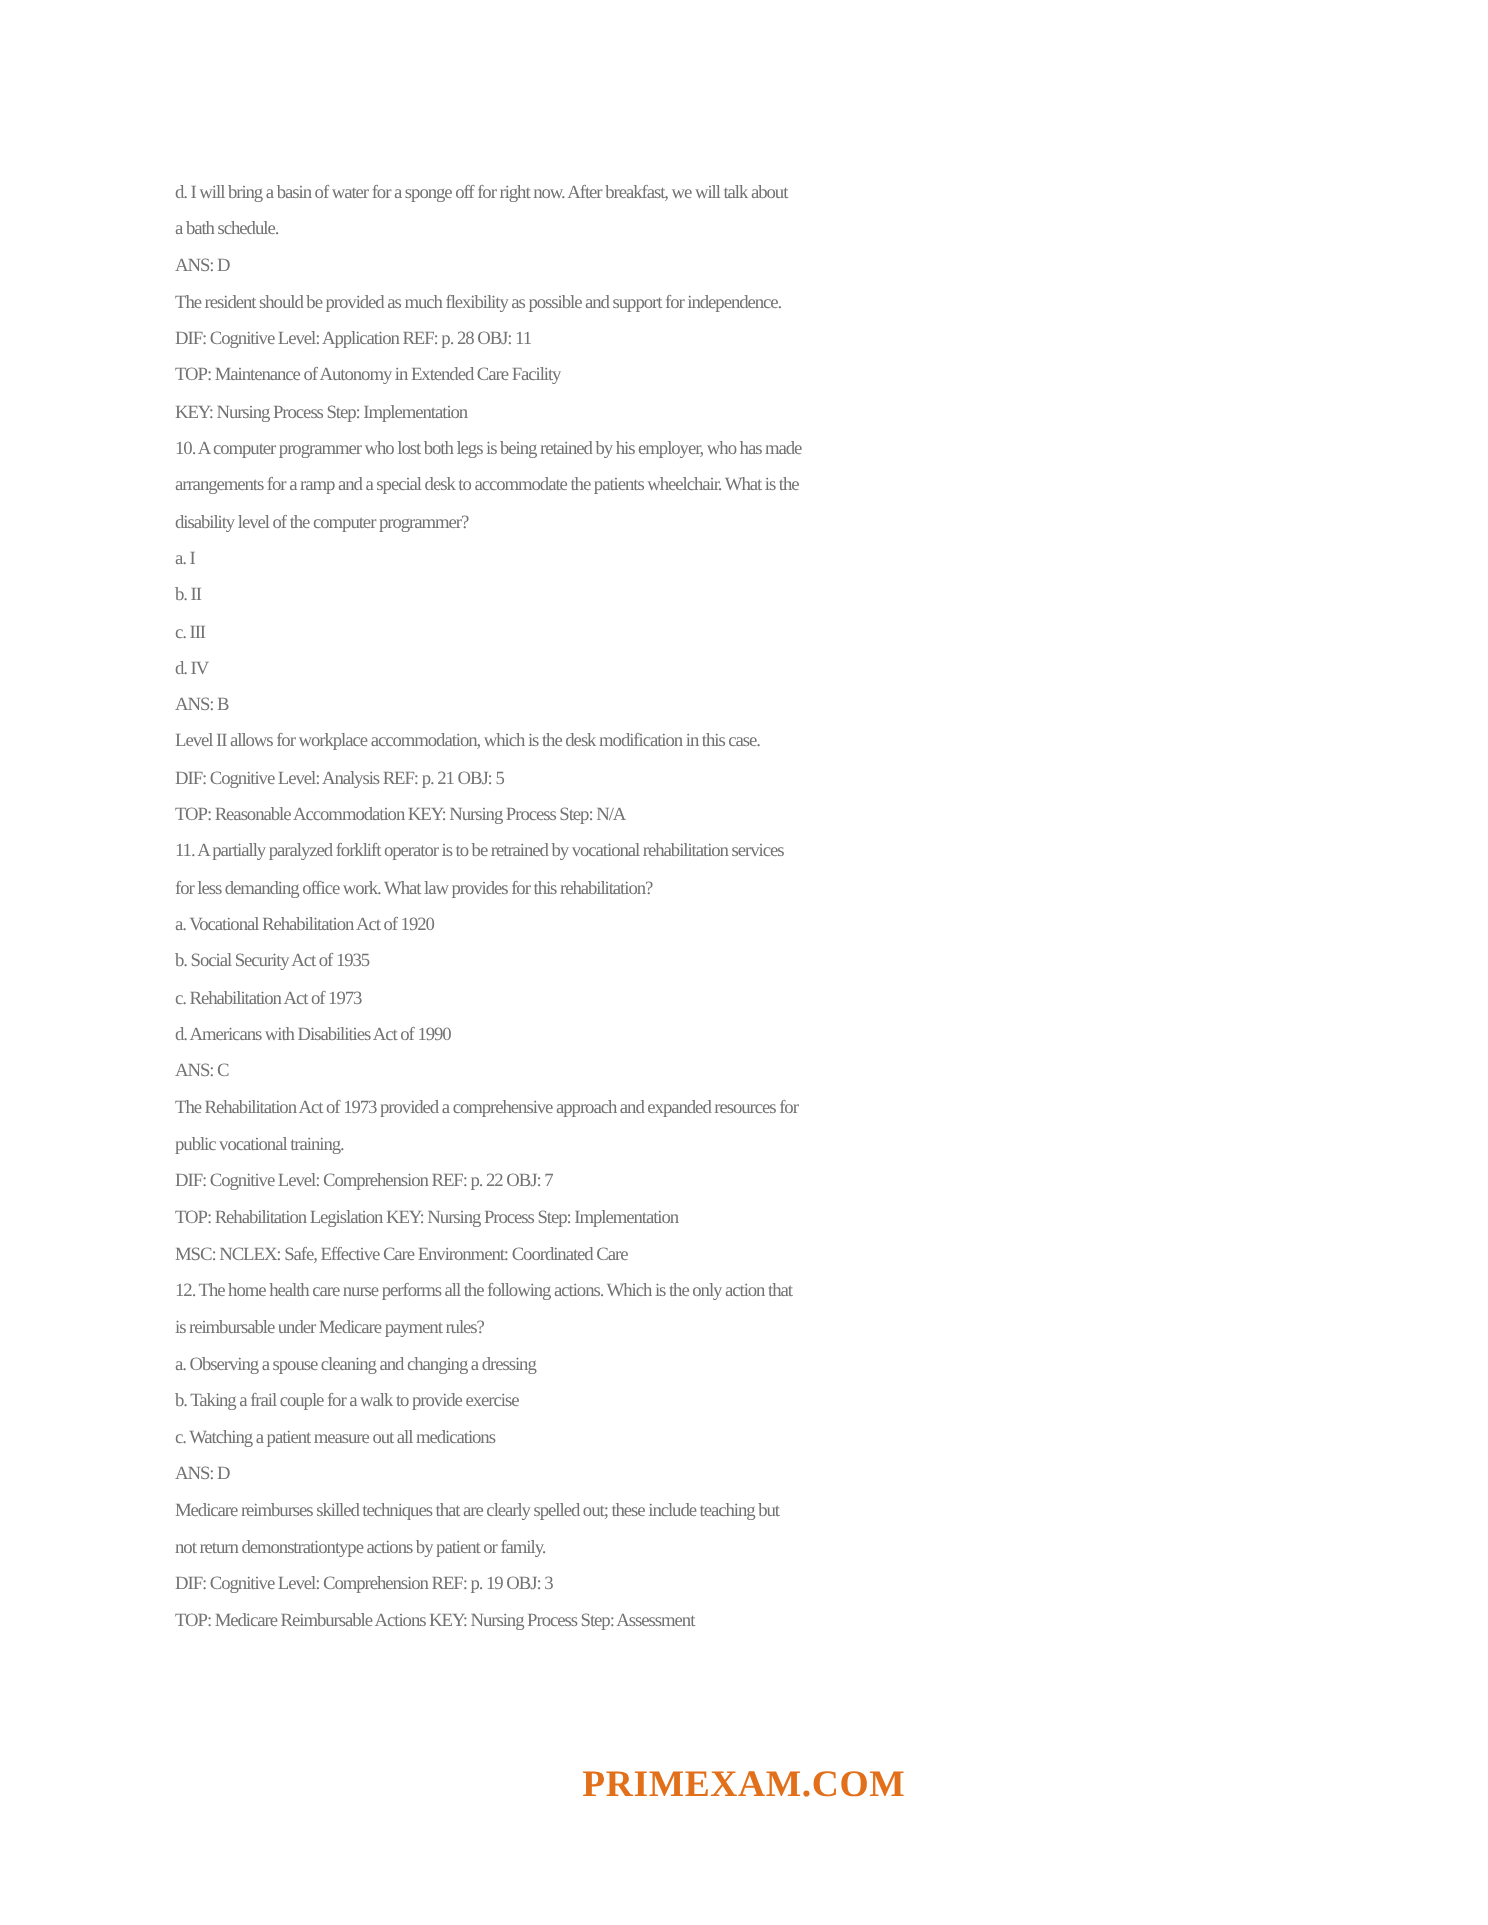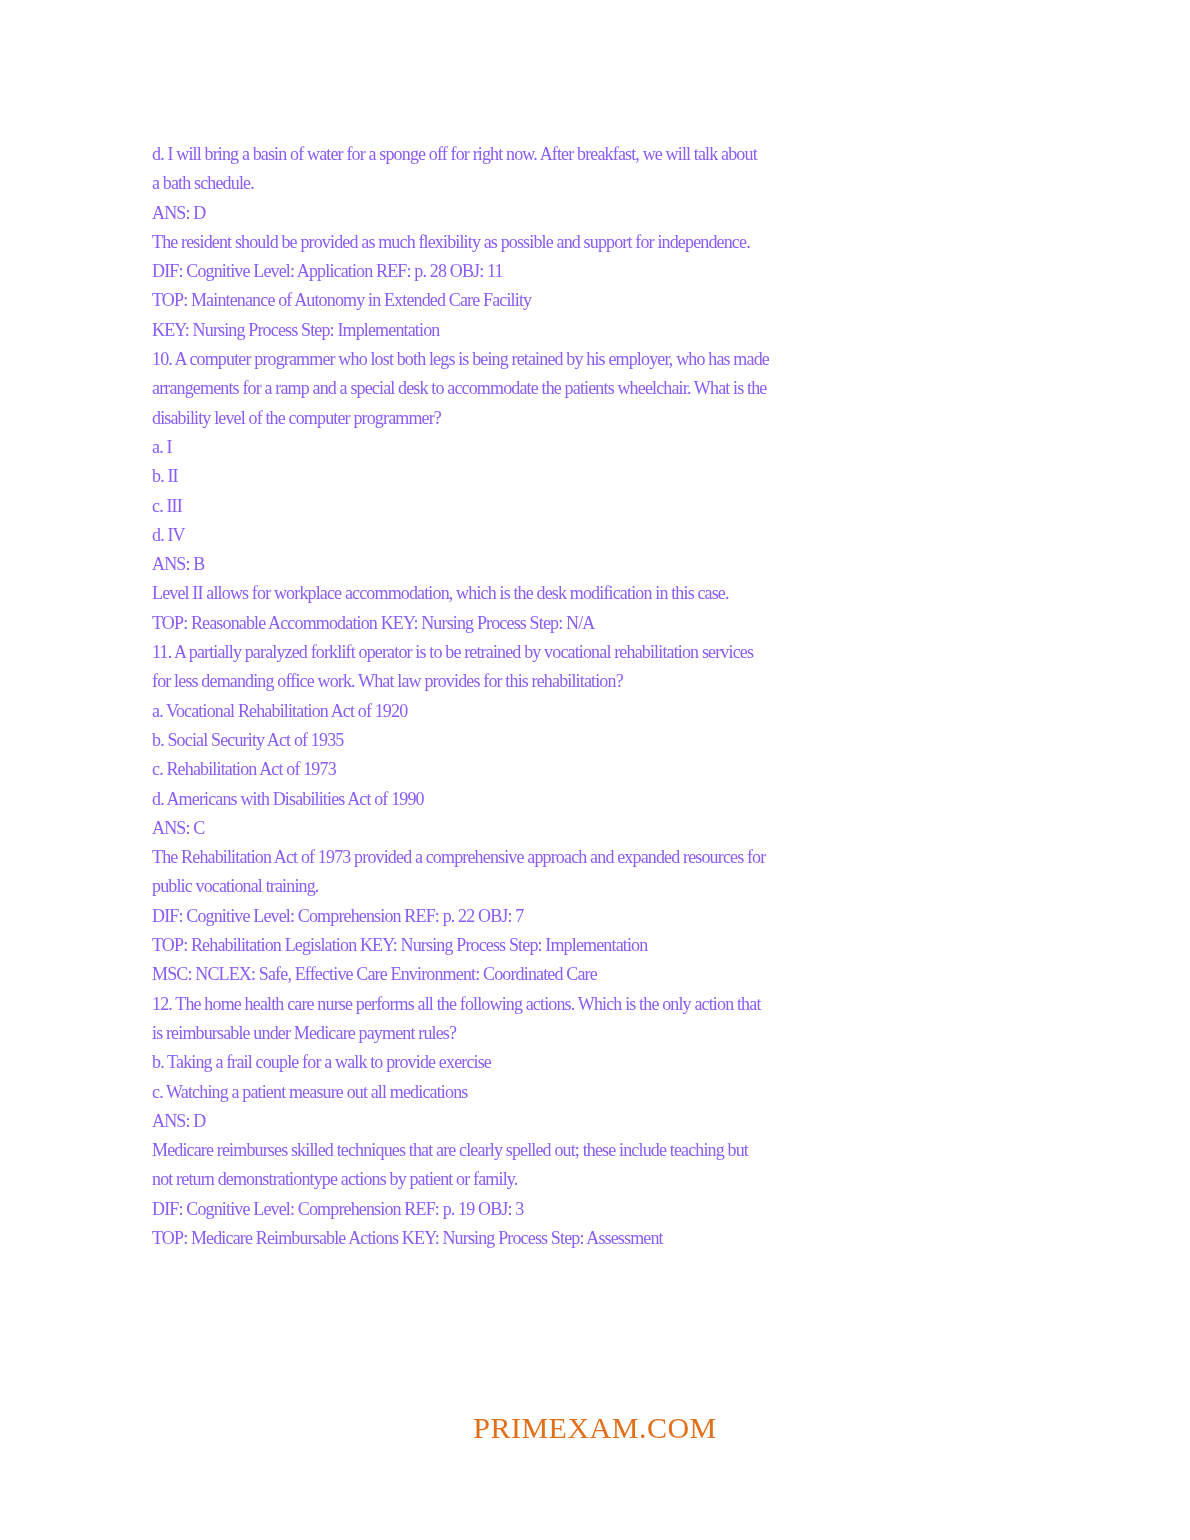--- a/index.html
+++ b/index.html
@@ -19,35 +19,34 @@
     inset: 0;
     background: #ffffff;
   }
   .text-block {
     position: absolute;
     left: 140px;
     top: 140px;
     width: 980px;
   }
   .line {
-    font-size: 18px;
+    font-size: 15px;
     line-height: 29.3px;
     letter-spacing: -0.85px;
-    color: #8b5cf6;
+    color: #737373;
     white-space: pre;
-    margin-left: 12px;
   }
   .footer-brand {
     position: absolute;
     top: 1411px;
     left: 0;
     width: 1190px;
     text-align: center;
     font-size: 30px;
-    font-weight: normal;
+    font-weight: bold;
     letter-spacing: 0.5px;
     line-height: 34px;
   }
 </style>
 </head>
 <body>
 
 <div class="page">
   <div class="text-block" id="text-lines" style="color: rgb(22, 22, 22);">
       <div class="line">d. I will bring a basin of water for a sponge off for right now. After breakfast, we will talk about</div>
@@ -59,35 +58,37 @@
       <div class="line">KEY: Nursing Process Step: Implementation</div>
       <div class="line">10. A computer programmer who lost both legs is being retained by his employer, who has made</div>
       <div class="line">arrangements for a ramp and a special desk to accommodate the patients wheelchair. What is the</div>
       <div class="line">disability level of the computer programmer?</div>
       <div class="line">a. I</div>
       <div class="line">b. II</div>
       <div class="line">c. III</div>
       <div class="line">d. IV</div>
       <div class="line">ANS: B</div>
       <div class="line">Level II allows for workplace accommodation, which is the desk modification in this case.</div>
+      <div class="line">DIF: Cognitive Level: Analysis REF: p. 21 OBJ: 5</div>
       <div class="line">TOP: Reasonable Accommodation KEY: Nursing Process Step: N/A</div>
       <div class="line">11. A partially paralyzed forklift operator is to be retrained by vocational rehabilitation services</div>
       <div class="line">for less demanding office work. What law provides for this rehabilitation?</div>
       <div class="line">a. Vocational Rehabilitation Act of 1920</div>
       <div class="line">b. Social Security Act of 1935</div>
       <div class="line">c. Rehabilitation Act of 1973</div>
       <div class="line">d. Americans with Disabilities Act of 1990</div>
       <div class="line">ANS: C</div>
       <div class="line">The Rehabilitation Act of 1973 provided a comprehensive approach and expanded resources for</div>
       <div class="line">public vocational training.</div>
       <div class="line">DIF: Cognitive Level: Comprehension REF: p. 22 OBJ: 7</div>
       <div class="line">TOP: Rehabilitation Legislation KEY: Nursing Process Step: Implementation</div>
       <div class="line">MSC: NCLEX: Safe, Effective Care Environment: Coordinated Care</div>
       <div class="line">12. The home health care nurse performs all the following actions. Which is the only action that</div>
       <div class="line">is reimbursable under Medicare payment rules?</div>
+      <div class="line">a. Observing a spouse cleaning and changing a dressing</div>
       <div class="line">b. Taking a frail couple for a walk to provide exercise</div>
       <div class="line">c. Watching a patient measure out all medications</div>
       <div class="line">ANS: D</div>
       <div class="line">Medicare reimburses skilled techniques that are clearly spelled out; these include teaching but</div>
       <div class="line">not return demonstrationtype actions by patient or family.</div>
       <div class="line">DIF: Cognitive Level: Comprehension REF: p. 19 OBJ: 3</div>
       <div class="line">TOP: Medicare Reimbursable Actions KEY: Nursing Process Step: Assessment</div>
     </div>
   <div class="footer-brand" style="color: rgb(226, 112, 27);">PRIMEXAM.COM</div>
 </div>

